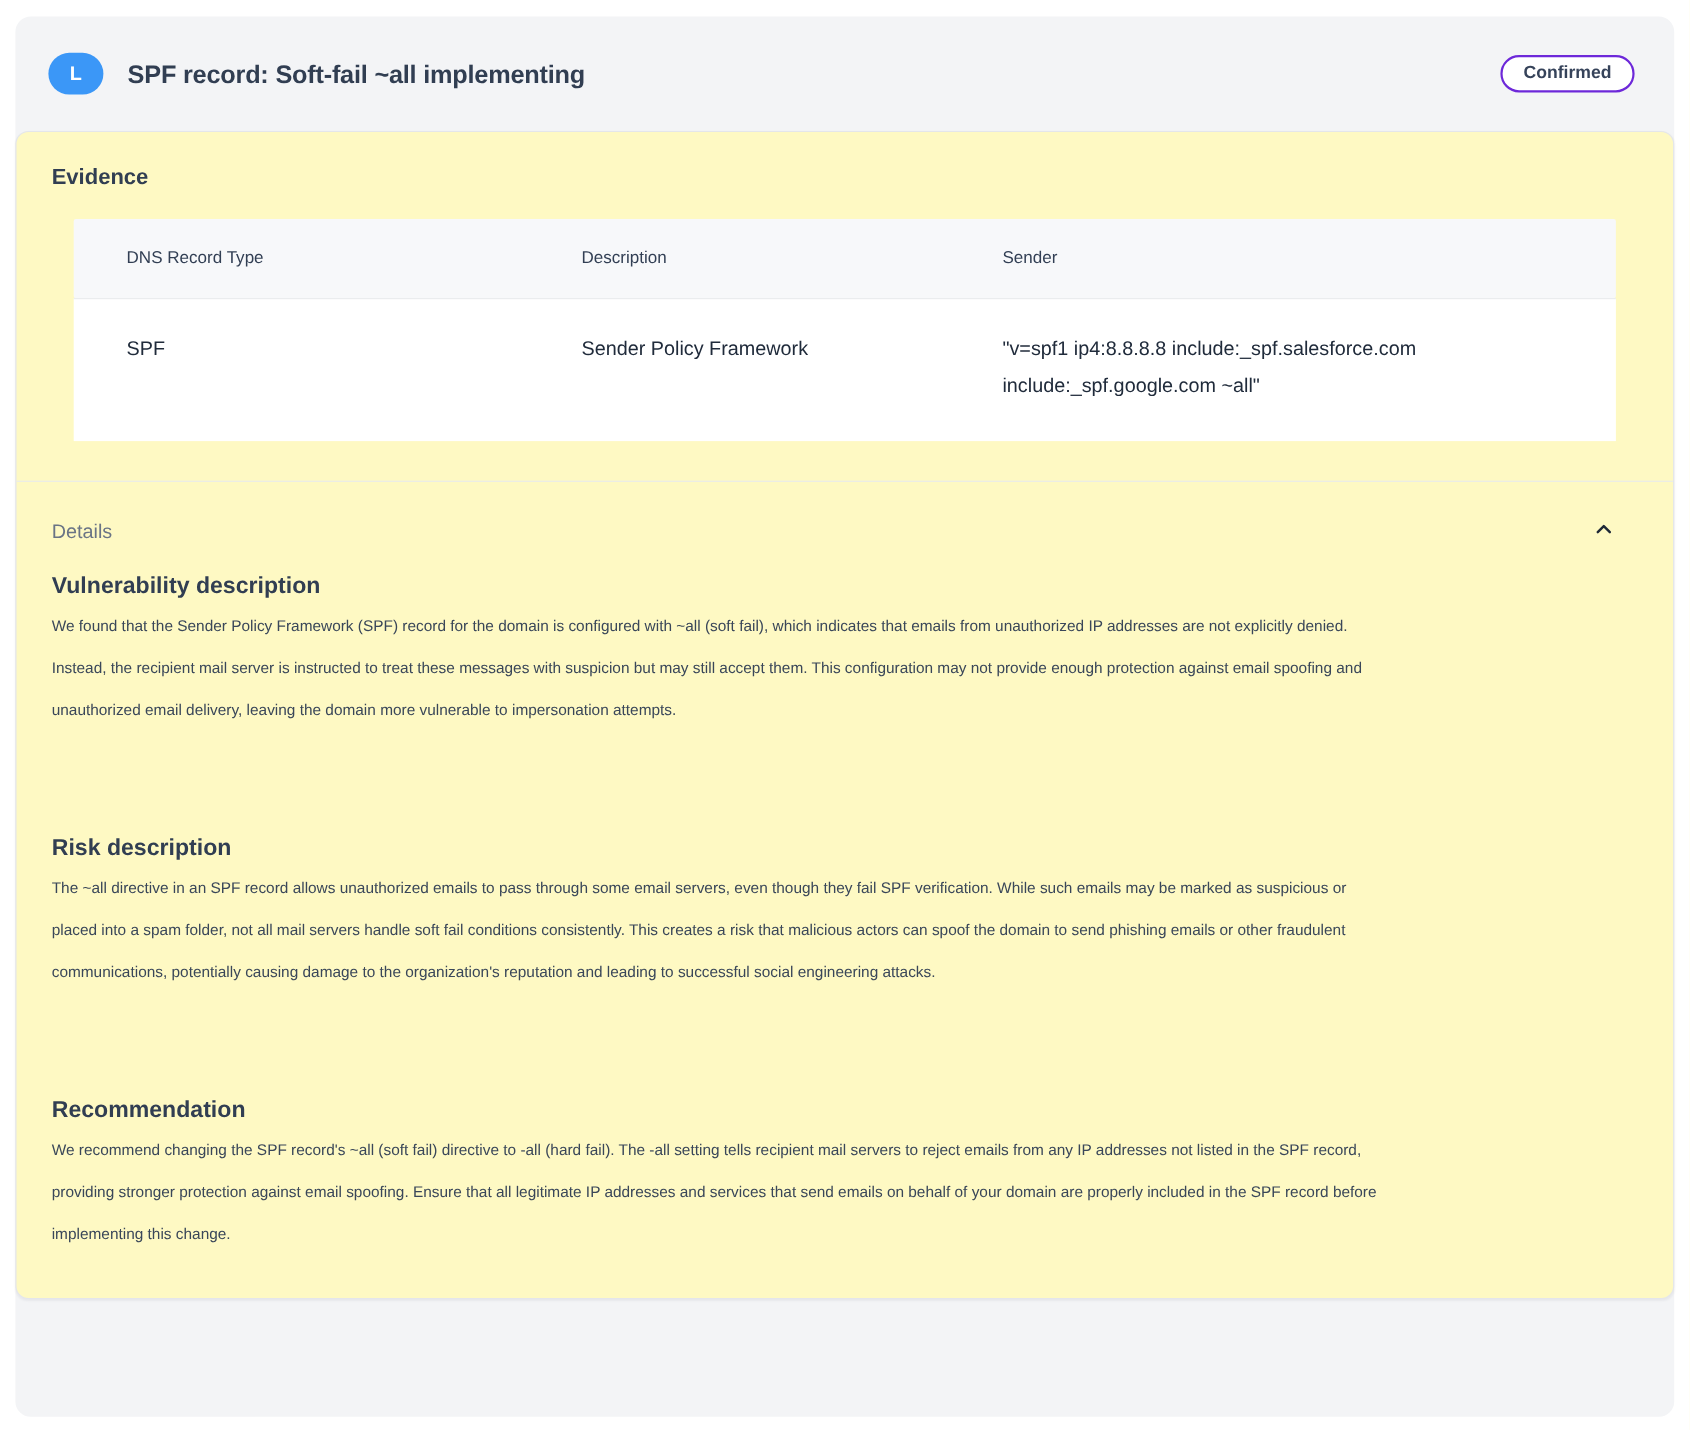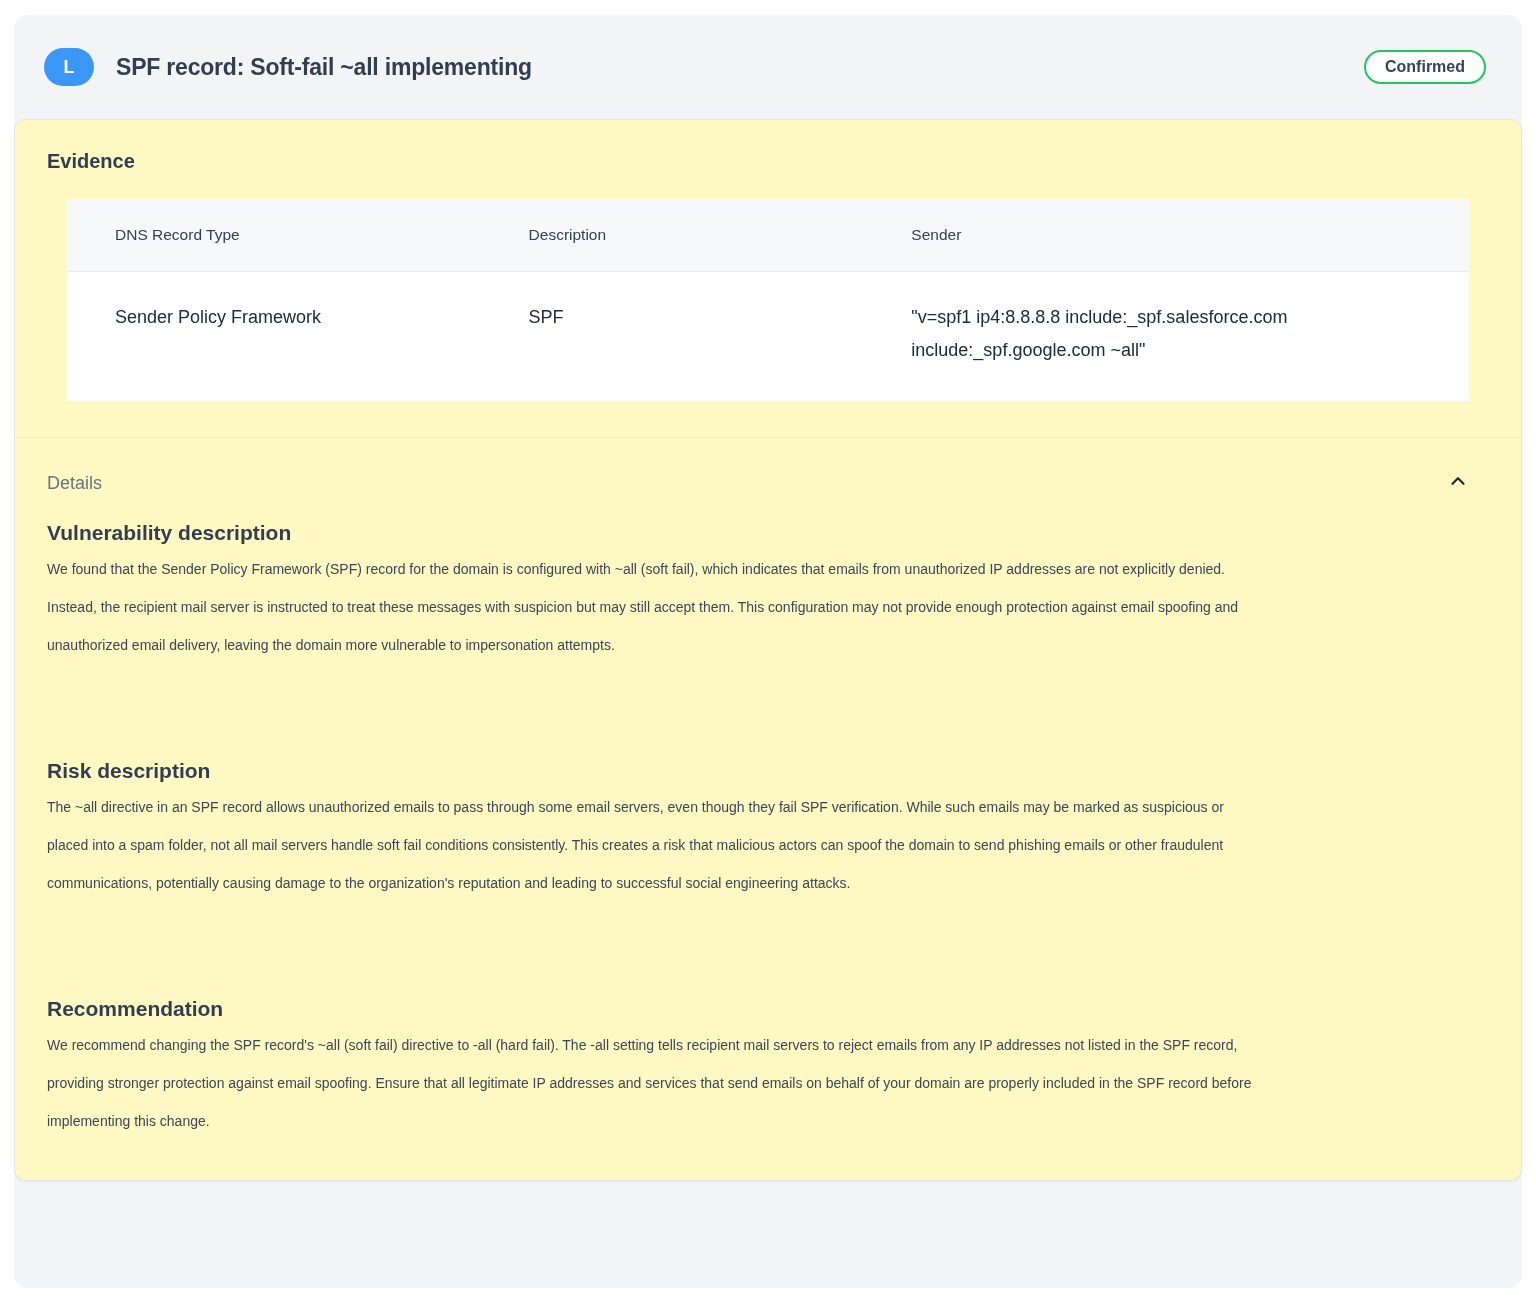--- a/index.html
+++ b/index.html
@@ -39,21 +39,21 @@
   .card-title {
     margin-left: 22px;
     font-size: 23px;
     font-weight: bold;
     color: #313e52;
     letter-spacing: -0.2px;
   }
   .spacer { flex: 1; }
   .status-pill {
     background: #ffffff;
-    border: 2px solid #22c55e;
+    border: 2px solid #6d28d9;
     border-radius: 999px;
     padding: 6px 19px;
     font-size: 16px;
     font-weight: bold;
     color: #36435a;
     cursor: pointer;
   }
   
   .card-body {
     background: #fef9c3;
@@ -156,22 +156,22 @@
     <div class="evidence-section">
       <div class="section-heading">Evidence</div>
 
       <div class="evidence-table">
         <div class="t-head">
           <div class="cell">DNS Record Type</div>
           <div class="cell">Description</div>
           <div class="cell">Sender</div>
         </div>
         <div class="t-row">
+          <div class="cell">SPF</div>
           <div class="cell">Sender Policy Framework</div>
-          <div class="cell">SPF</div>
           <div class="cell">"v=spf1 ip4:8.8.8.8 include:_spf.salesforce.com include:_spf.google.com ~all"</div>
         </div>
       </div>
     </div>
 
     <div class="divider"></div>
 
     <div class="details-section">
 
       <div class="details-header">

